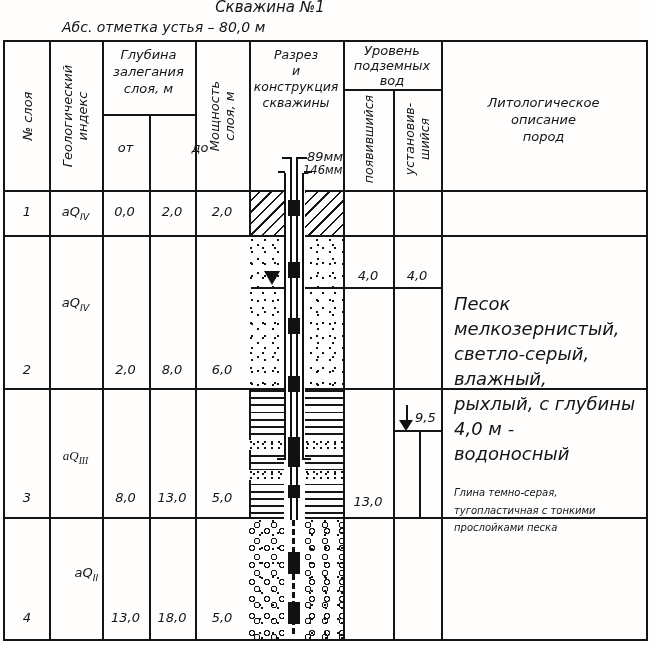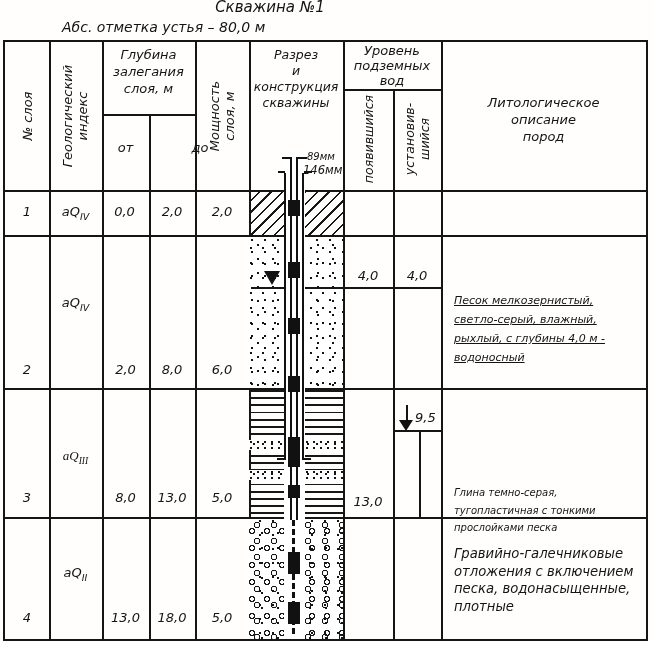--- a/index.html
+++ b/index.html
@@ -97,50 +97,46 @@
     <div class="abs txt ctr" style="left:144px;top:162px;width:46px;">2,0</div>
     <div class="abs txt ctr" style="left:190px;top:162px;width:54px;">2,0</div>
 
     <div class="abs txt ctr" style="left:44px;top:253px;width:53px;"><span>aQ</span><sub style="font-size:9.5px;">IV</sub></div>
     <div class="abs txt ctr" style="left:0;top:320px;width:44px;">2</div>
     <div class="abs txt ctr" style="left:97px;top:320px;width:47px;">2,0</div>
     <div class="abs txt ctr" style="left:144px;top:320px;width:46px;">8,0</div>
     <div class="abs txt ctr" style="left:190px;top:320px;width:54px;">6,0</div>
     <div class="abs txt ctr" style="left:340px;top:226px;width:46px;">4,0</div>
     <div class="abs txt ctr" style="left:390px;top:226px;width:44px;">4,0</div>
-    <div class="abs txt" style="left:449px;top:249px;width:195px;font-size:11px;line-height:19px;text-decoration:underline;">Песок мелкозернистый,
+    <div class="abs txt" style="left:449px;top:249px;width:195px;font-size:18px;line-height:25px;">Песок мелкозернистый,
 светло-серый, влажный,
 рыхлый, с глубины 4,0 м -
 водоносный</div>
 
     <div class="abs txt ctr" style="left:44px;top:406px;width:53px;font-family:Liberation Serif, serif;"><span>aQ</span><sub style="font-size:9.5px;">III</sub></div>
     <div class="abs txt ctr" style="left:0;top:448px;width:44px;">3</div>
     <div class="abs txt ctr" style="left:97px;top:448px;width:47px;">8,0</div>
     <div class="abs txt ctr" style="left:144px;top:448px;width:46px;">13,0</div>
     <div class="abs txt ctr" style="left:190px;top:448px;width:54px;">5,0</div>
     <div class="abs txt ctr" style="left:340px;top:452px;width:46px;">13,0</div>
     <div class="abs txt" style="left:410px;top:368px;">9,5</div>
     <div class="abs txt" style="left:449px;top:394px;width:195px;font-size:10px;line-height:17.5px;margin-top:48px;">Глина темно-серая,
 тугопластичная с тонкими
 прослойками песка</div>
 
     <div class="ln" style="left:401px;top:363px;width:2px;height:20px;"></div>
     <div class="tri-dn" style="left:394px;top:378px;border-left-width:7px;border-right-width:7px;border-top-width:11px;"></div>
     <div class="ln" style="left:388px;top:388px;width:48px;height:2px;"></div>
     <div class="ln" style="left:414px;top:388px;width:2px;height:87px;"></div>
 
-    <div class="abs txt ctr" style="left:44px;top:523px;width:53px;"><span>aQ</span><sub style="font-size:9.5px;">II</sub></div>
+    <div class="abs txt ctr" style="left:44px;top:523px;width:53px;padding-left:11px;"><span>aQ</span><sub style="font-size:9.5px;">II</sub></div>
     <div class="abs txt ctr" style="left:0;top:568px;width:44px;">4</div>
     <div class="abs txt ctr" style="left:97px;top:568px;width:47px;">13,0</div>
     <div class="abs txt ctr" style="left:144px;top:568px;width:46px;">18,0</div>
     <div class="abs txt ctr" style="left:190px;top:568px;width:54px;">5,0</div>
-    <div class="abs txt" style="left:449px;top:503px;width:195px;font-size:13.2px;line-height:17.5px;">Гравийно-галечниковые
-отложения с включением
-песка, водонасыщенные,
-плотные</div>
 
     <div class="ln" style="left:246px;top:245px;width:190px;height:2px;z-index:2;"></div>
 
     <div class="abs" style="left:244px;top:0;width:94px;height:597px;">
       <div class="pat pat-loam" style="top:148px;height:45px;"></div>
       <div class="pat pat-sand" style="top:193px;height:153px;"></div>
       <div class="pat pat-clay" style="top:346px;height:129px;">
         <div class="band" style="top:50px;"></div>
         <div class="band" style="top:80px;"></div>
       </div>
@@ -154,21 +150,21 @@
       <div class="pipe" style="left:54px;top:416px;width:8px;height:2px;"></div>
 
       <div class="pipe" style="left:41px;top:115px;width:2px;height:363px;"></div>
       <div class="pipe" style="left:47px;top:115px;width:2px;height:363px;"></div>
       <div class="abs" style="left:43px;top:478px;width:0;height:114px;border-left:3px dashed #111;z-index:5;"></div>
 
       <div class="pipe" style="left:33px;top:115px;width:8px;height:2px;"></div>
       <div class="pipe" style="left:29px;top:129px;width:7px;height:2px;"></div>
       <div class="pipe" style="left:49px;top:115px;width:9px;height:2px;"></div>
       <div class="pipe" style="left:55px;top:129px;width:8px;height:2px;"></div>
-      <div class="abs txt" style="left:58px;top:107px;font-size:10px;z-index:6;">89мм</div>
+      <div class="abs txt" style="left:58px;top:107px;font-size:13px;z-index:6;">89мм</div>
       <div class="abs txt" style="left:54px;top:121px;font-size:11.5px;z-index:6;">146мм</div>
 
       <div class="blk" style="top:158px;height:16px;"></div>
       <div class="blk" style="top:220px;height:16px;"></div>
       <div class="blk" style="top:276px;height:16px;"></div>
       <div class="blk" style="top:334px;height:16px;"></div>
       <div class="blk" style="top:395px;height:30px;"></div>
       <div class="blk" style="top:443px;height:13px;"></div>
       <div class="blk" style="top:510px;height:22px;"></div>
       <div class="blk" style="top:560px;height:22px;"></div>

